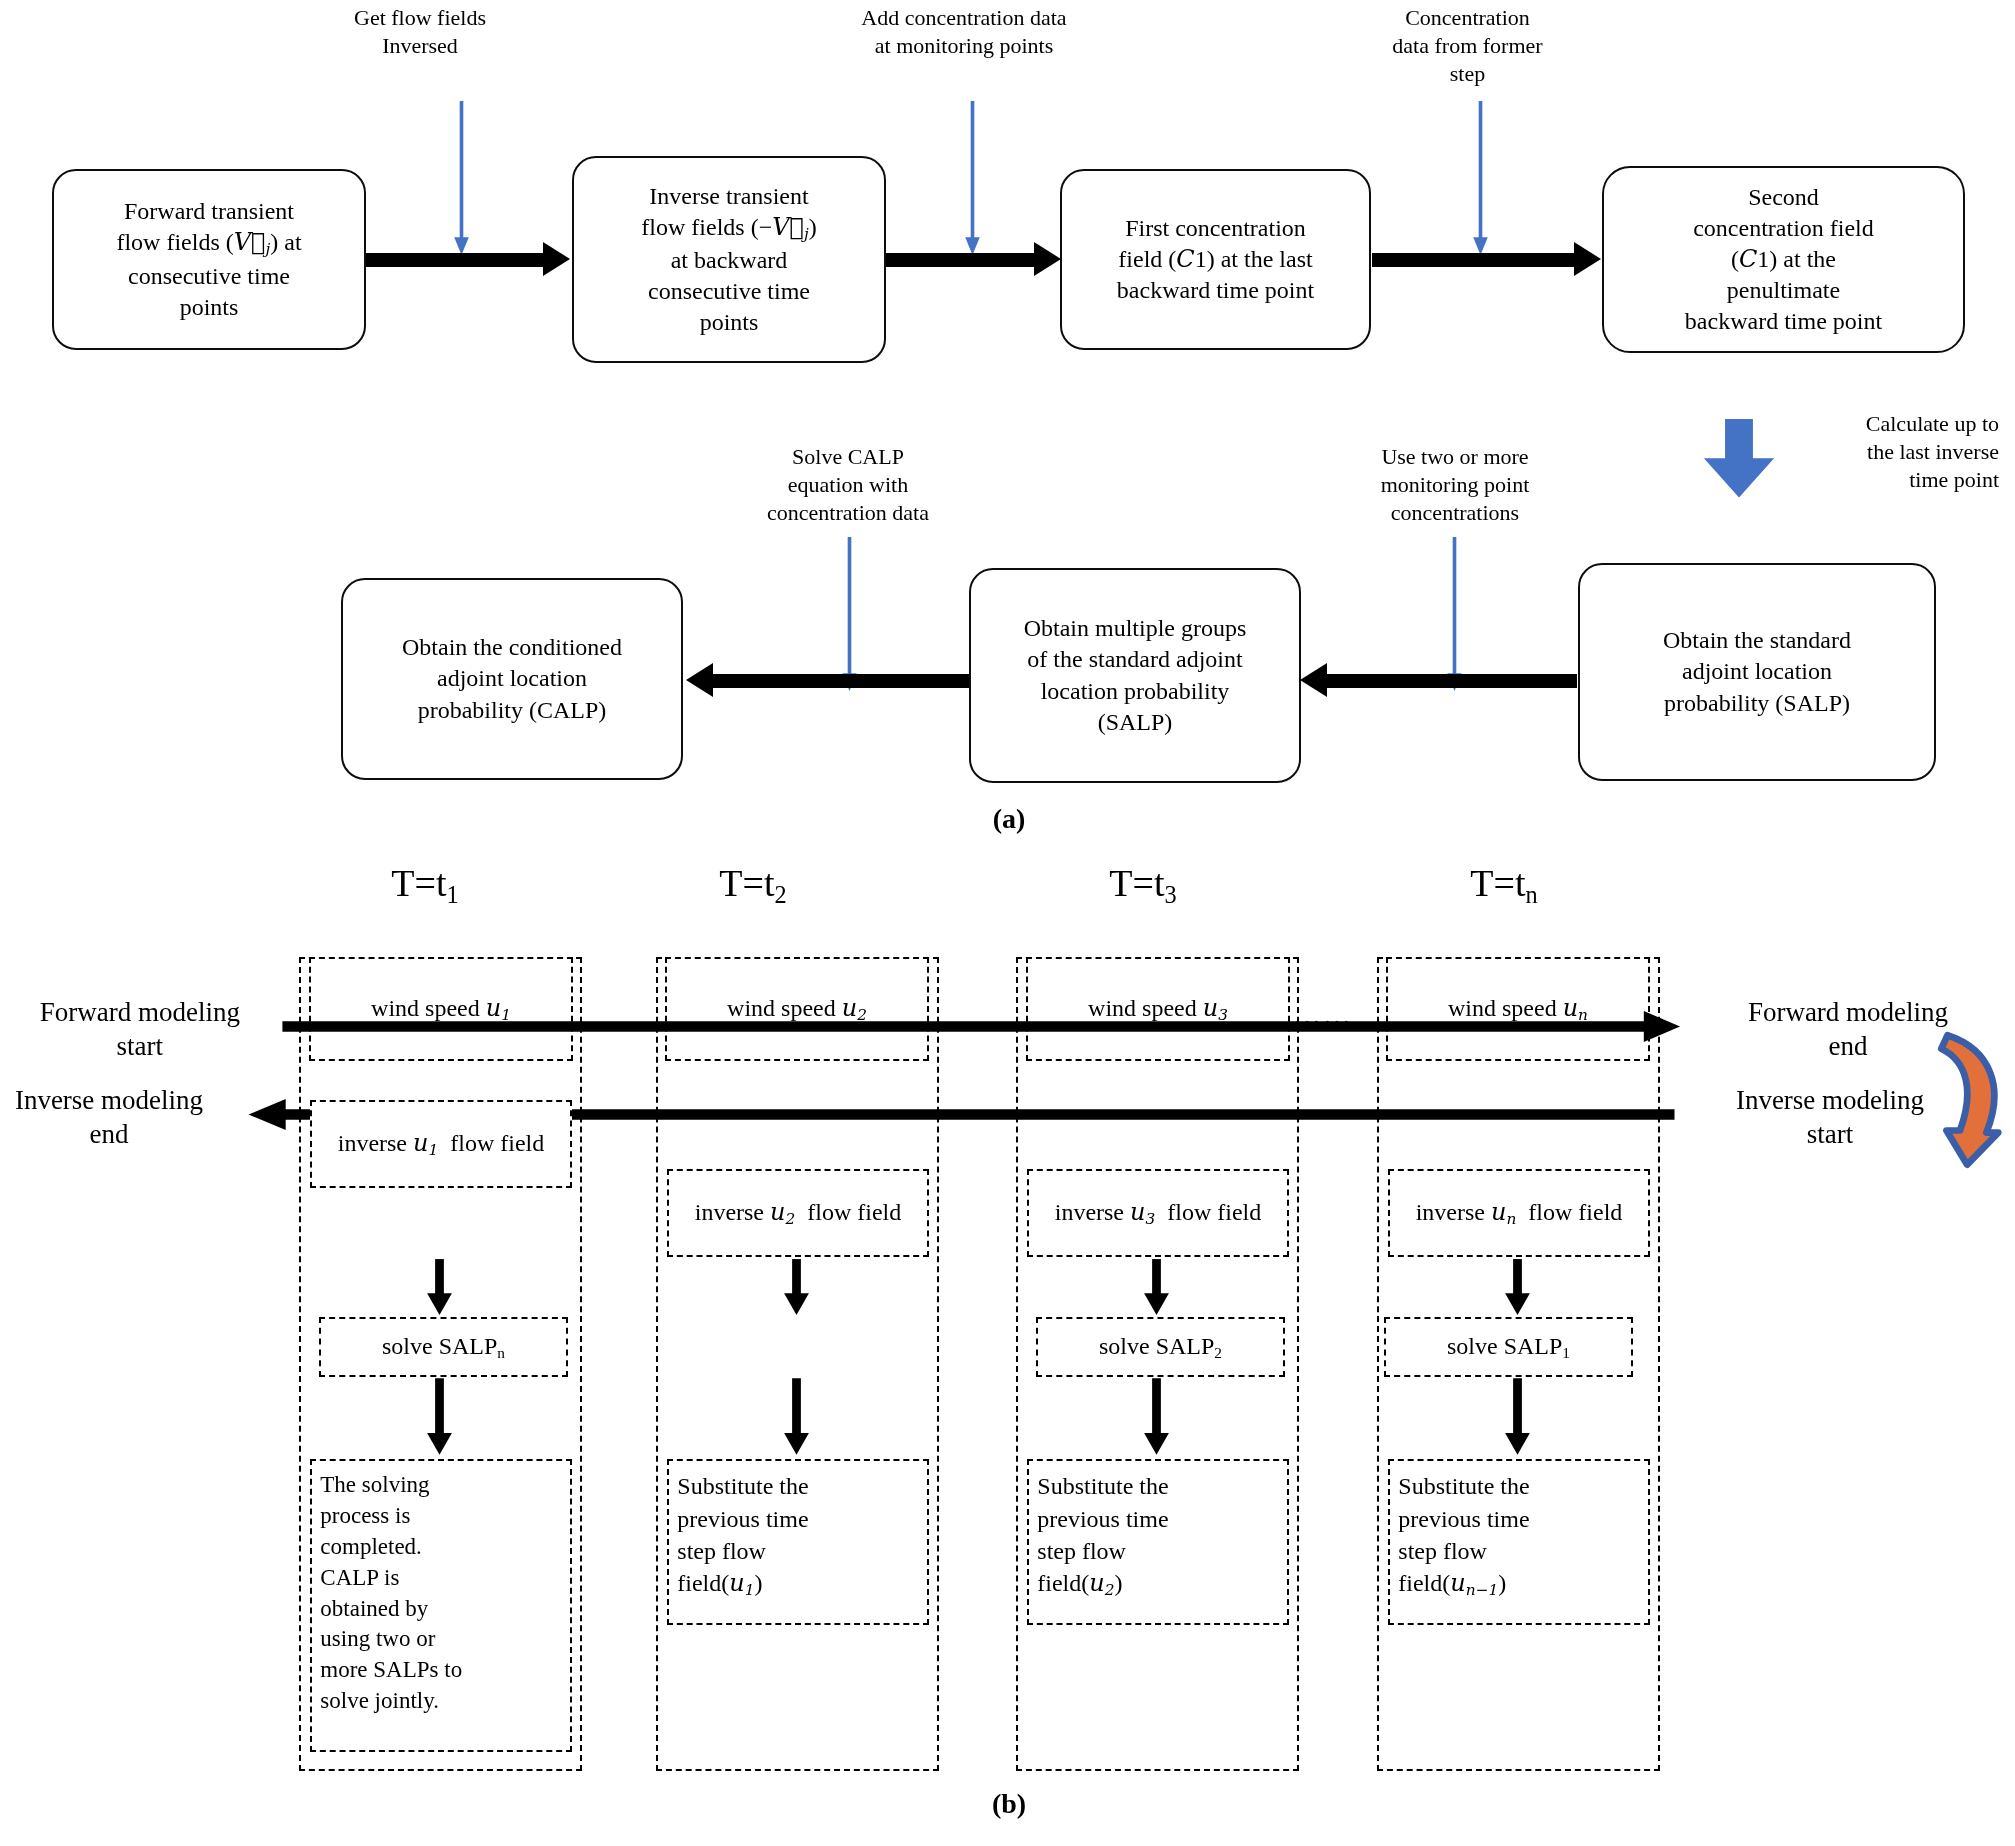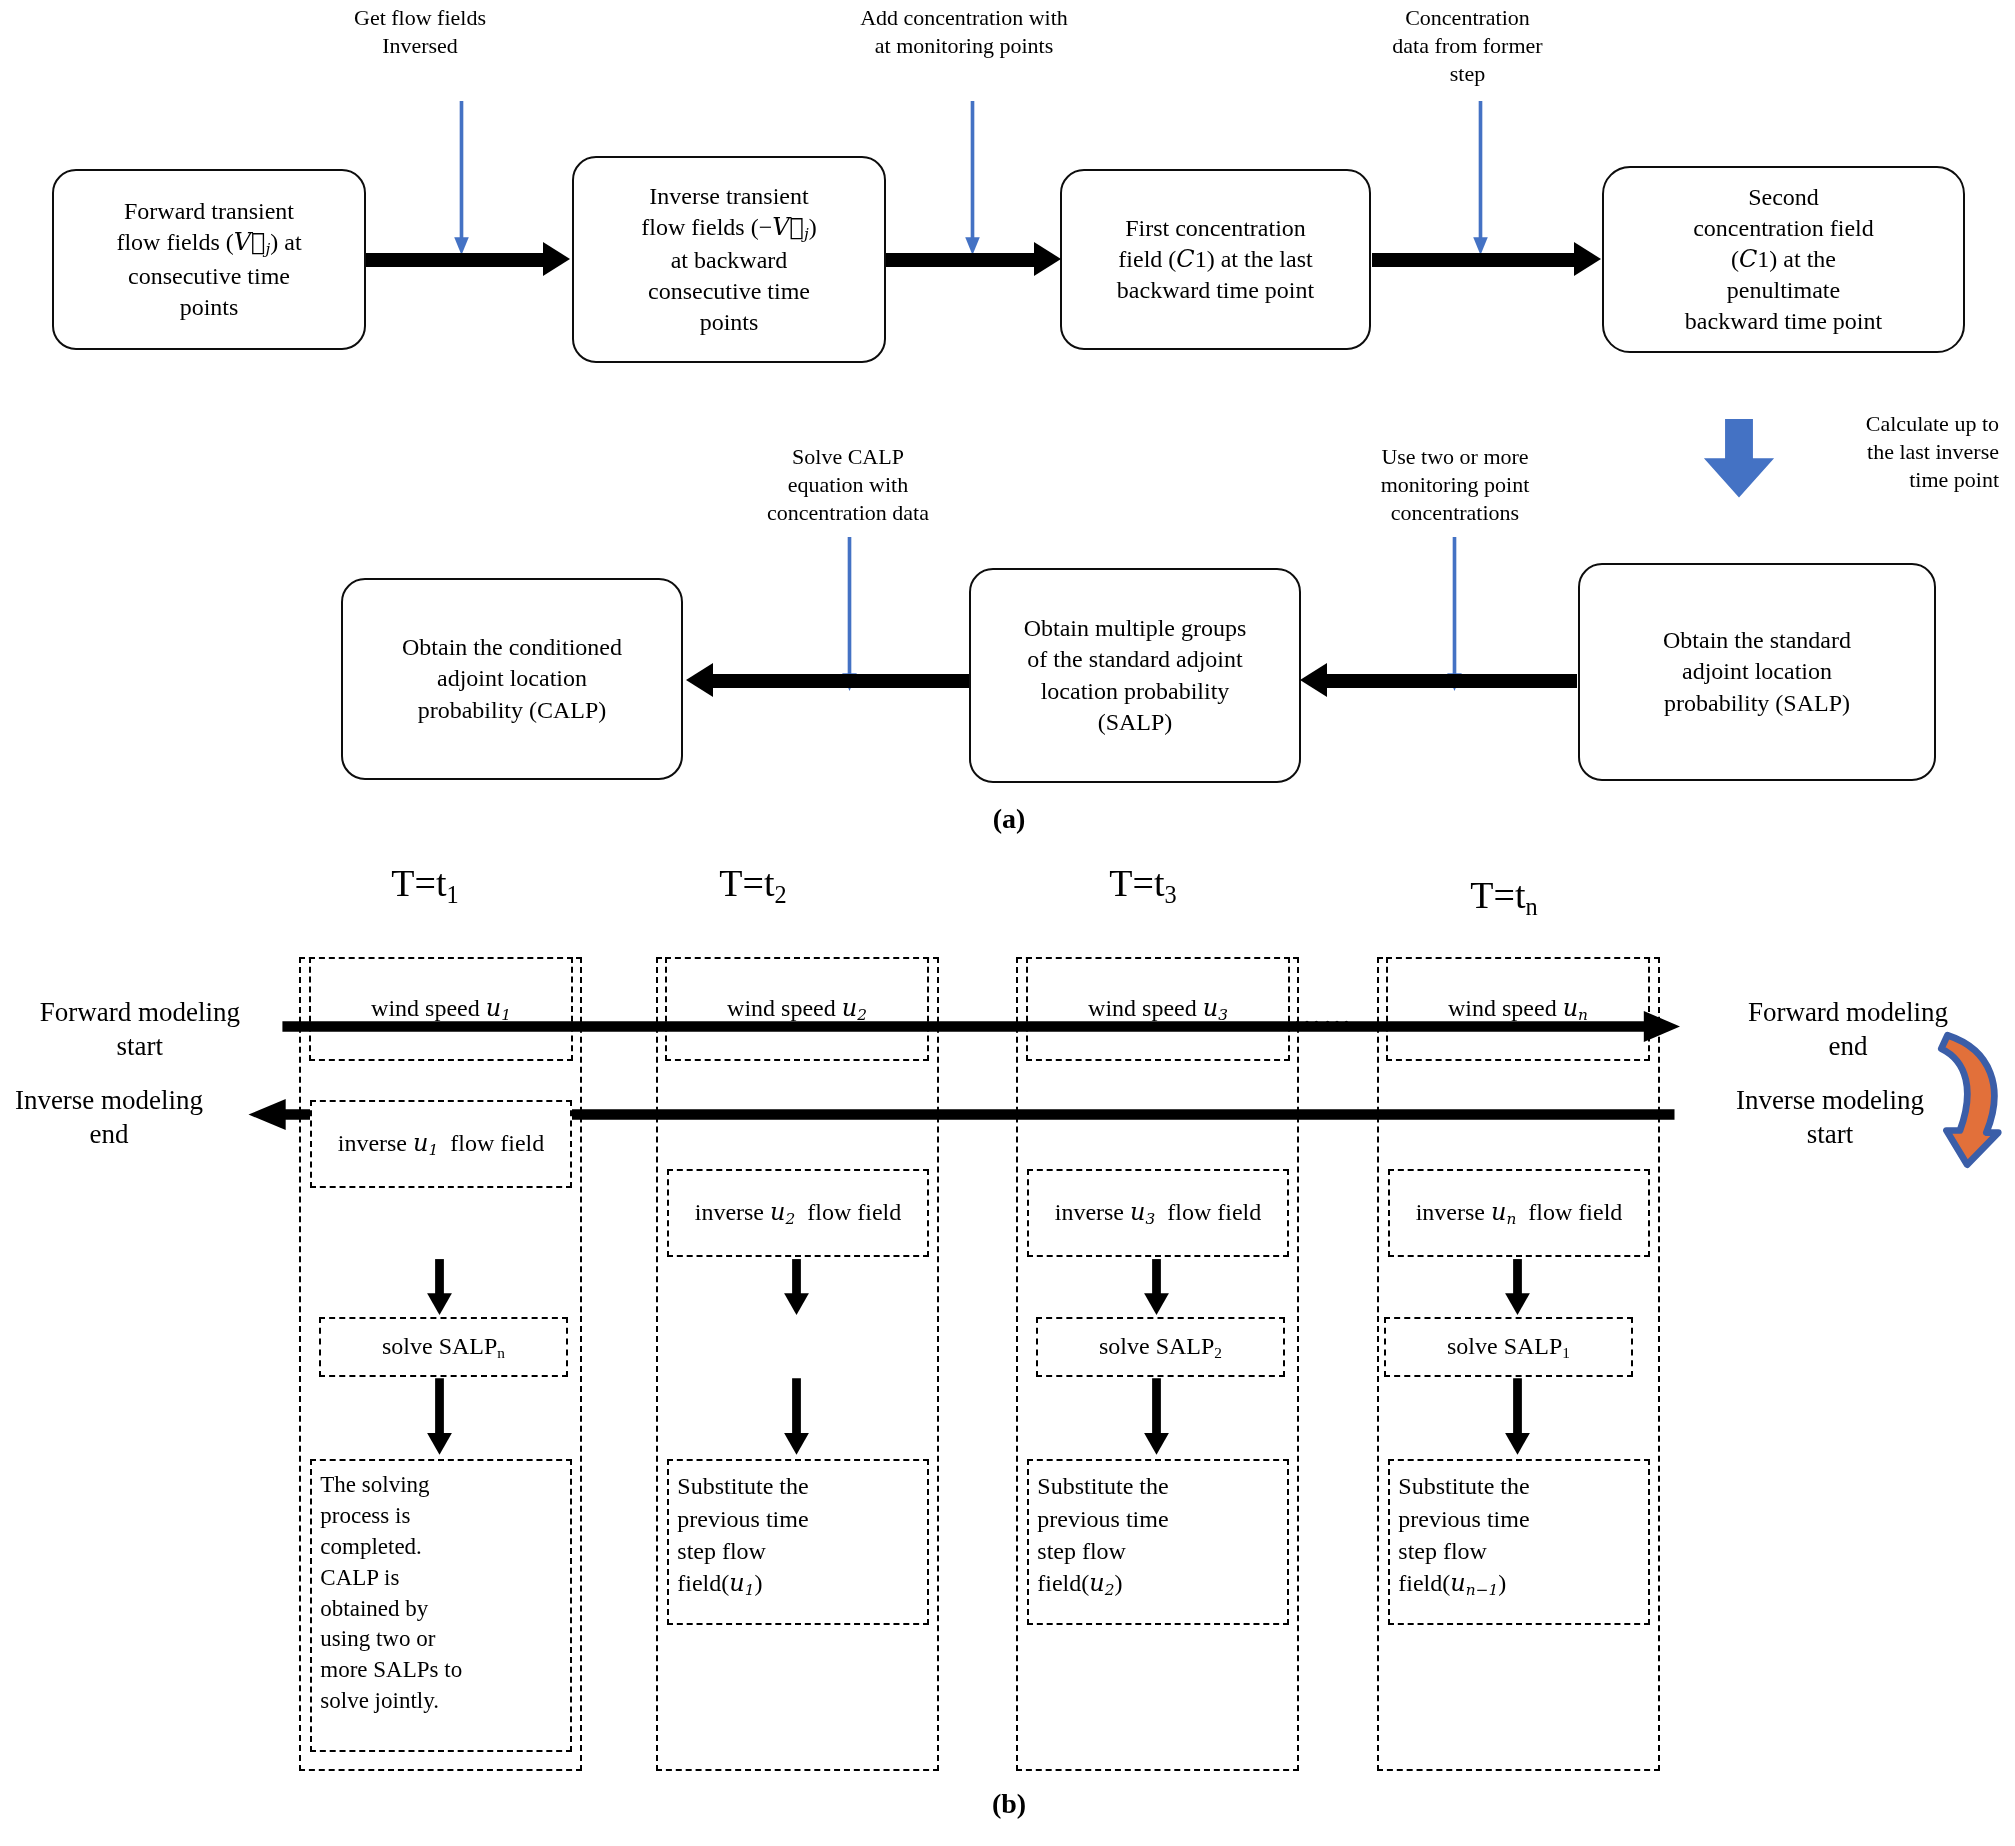--- a/index.html
+++ b/index.html
@@ -115,21 +115,21 @@
 <body>
 
 <div id="canvas">
 
   <div class="note" style="left:311px;top:4.1px;width:218px;">
     <div>Get flow fields</div>
     <div>Inversed</div>
   </div>
 
   <div class="note" style="left:819px;top:4.1px;width:290px;">
-    <div>Add concentration with</div>
+    <div>Add concentration data</div>
     <div>at monitoring points</div>
   </div>
 
   <div class="note" style="left:1343px;top:4.1px;width:249px;">
     <div>Concentration</div>
     <div>data from former</div>
     <div>step</div>
   </div>
 
   <svg class="bluearrow" style="left:451px;top:101px;" width="21" height="156" viewBox="0 0 40 300">
@@ -257,21 +257,21 @@
 
   <div class="tlabel" style="left:316px;top:861px;width:218px;">
     <span>T=t<sub>1</sub></span>
   </div>
   <div class="tlabel" style="left:644px;top:861px;width:218px;">
     <span>T=t<sub>2</sub></span>
   </div>
   <div class="tlabel" style="left:1034px;top:861px;width:218px;">
     <span>T=t<sub>3</sub></span>
   </div>
-  <div class="tlabel" style="left:1395px;top:861px;width:218px;margin-top:12px;">
+  <div class="tlabel" style="left:1395px;top:861px;width:218px;">
     <span>T=t<sub>n</sub></span>
   </div>
 
   <div class="colbox" style="left:299px;top:957px;width:283px;height:814px;"></div>
   <div class="colbox" style="left:656px;top:957px;width:283px;height:814px;"></div>
   <div class="colbox" style="left:1016px;top:957px;width:283px;height:814px;"></div>
   <div class="colbox" style="left:1377px;top:957px;width:283px;height:814px;"></div>
 
   <div class="dbox" style="left:309px;top:957px;width:264px;height:104px;">
     <span>wind speed <span class="mvar">u<sub>1</sub></span></span>

